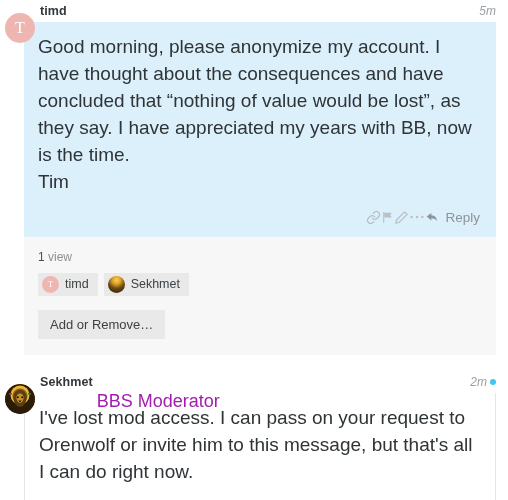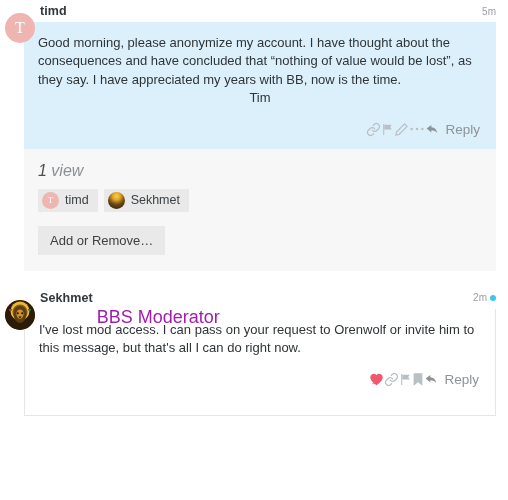--- a/index.html
+++ b/index.html
@@ -46,22 +46,23 @@
     margin-left: 4px;
     margin-top: 39px;
   }
   .time-wrap {
     margin-left: auto;
     display: flex;
     align-items: center;
     gap: 3px;
   }
   .time {
-    font-size: 10px;
+    font-size: 12px;
     color: #9b9fa3;
+    font-style: italic;
   }
   .unread-dot {
     width: 6px;
     height: 6px;
     border-radius: 50%;
     background: #3ec6ef;
     display: inline-block;
   }
 
   
@@ -94,24 +95,24 @@
   .bubble {
     margin-left: 24px;
     margin-right: 12px;
     background: #dcf0fc;
     padding: 12px 14px 8px 14px;
     box-sizing: border-box;
   }
   .bubble p, .card p {
     margin: 0 0 0 0;
     line-height: 1.42;
-    font-size: 13px;
+    font-size: 19px;
     color: #2f3437;
   }
-  .bubble p + p { margin-top: 0; text-align: center; }
+  .bubble p + p { margin-top: 0; }
 
   .actions {
     display: flex;
     align-items: center;
     justify-content: flex-end;
     padding-top: 14px;
     padding-bottom: 4px;
     padding-right: 2px;
   }
   .act {
@@ -138,24 +139,23 @@
 
   
   .panel {
     margin-left: 24px;
     margin-right: 12px;
     background: #f7f7f7;
     padding: 13px 14px 16px 14px;
     box-sizing: border-box;
   }
   .views {
-    font-size: 16px;
+    font-size: 12px;
     color: #8b9095;
     margin-bottom: 9px;
-    font-style: italic;
   }
   .views b { color: #4a4f53; font-weight: normal; }
   .chips {
     display: flex;
     gap: 6px;
     margin-bottom: 14px;
   }
   .chip {
     display: flex;
     align-items: center;

